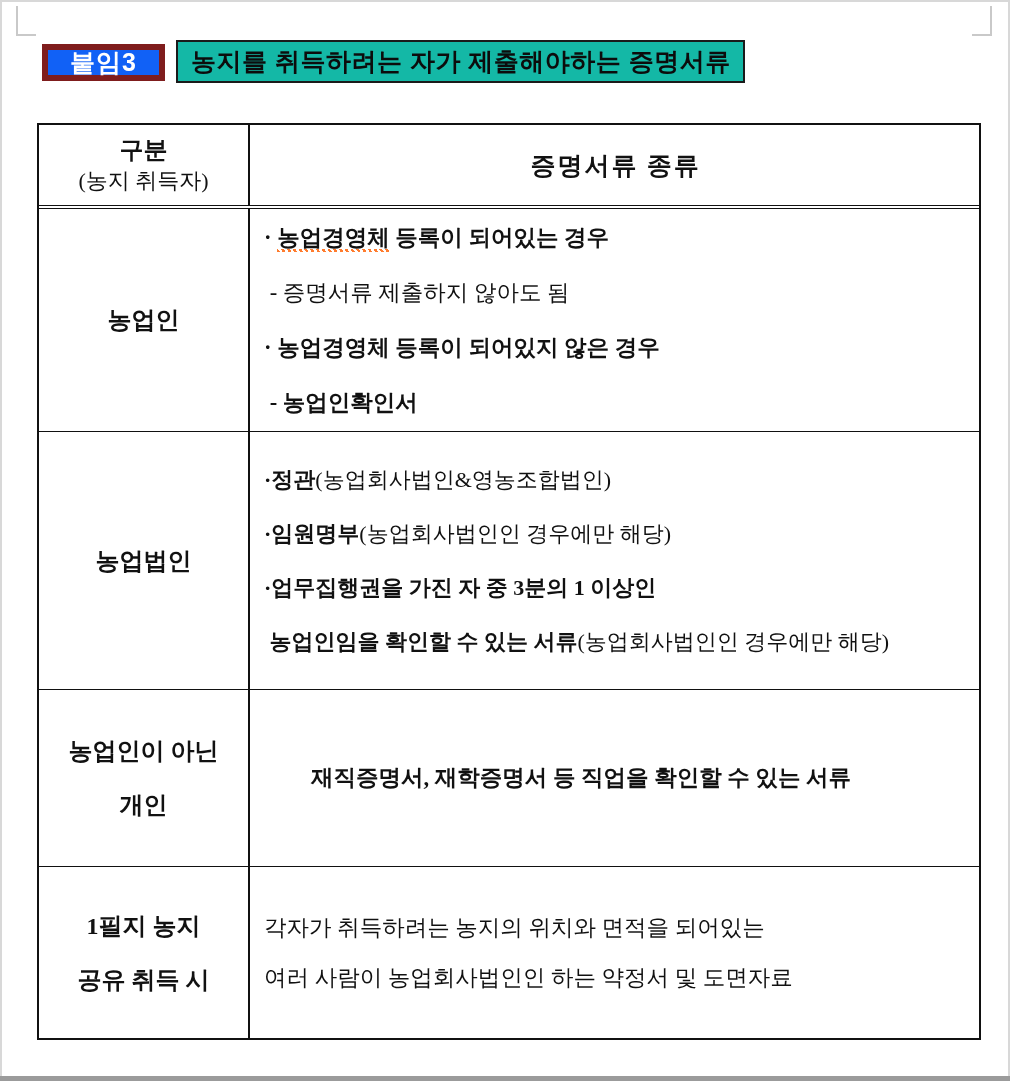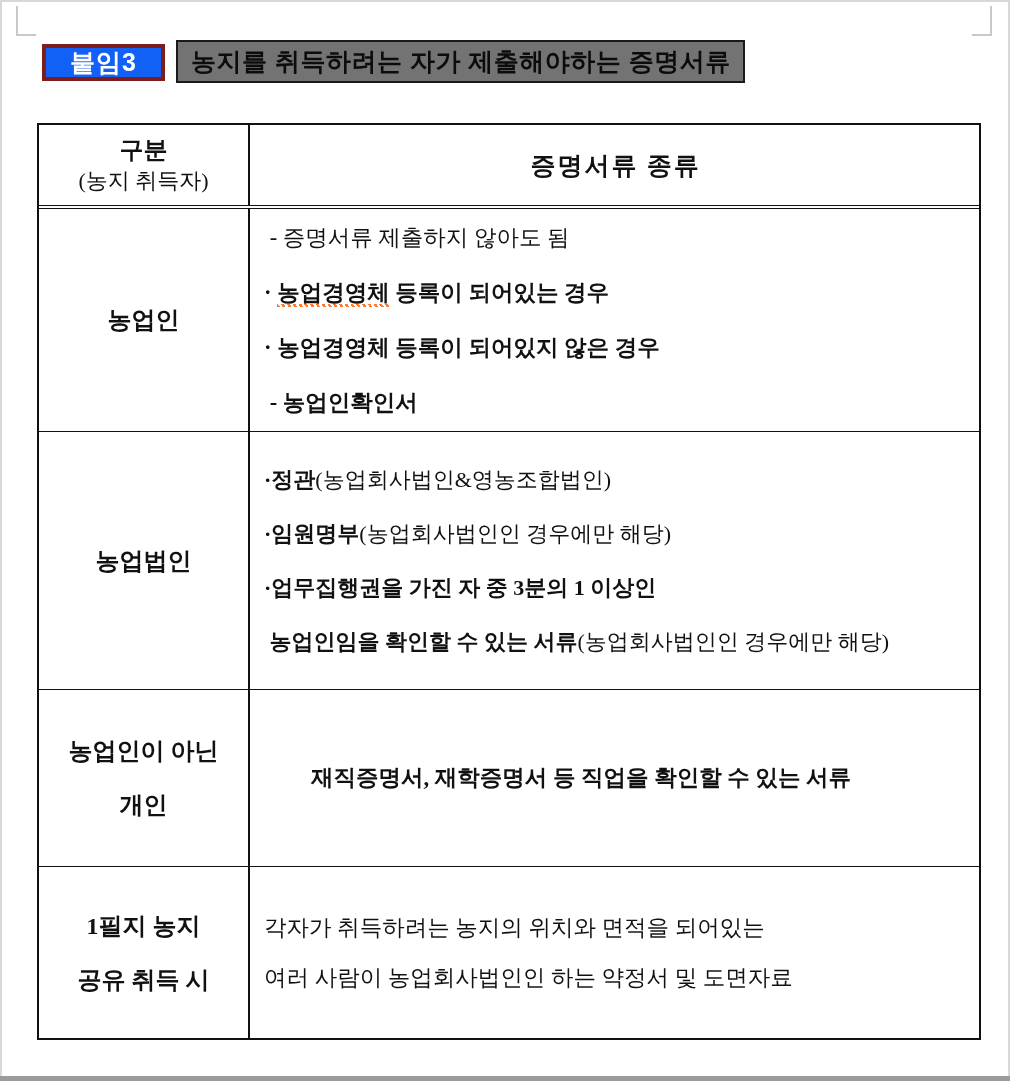--- a/index.html
+++ b/index.html
@@ -19,28 +19,28 @@
   .edge.right{right:0;top:0;width:2px;height:1081px;}
   .edge.bottom{left:0;bottom:0;width:1010px;height:5px;background:#9b9b9b;}
   
   .corner{position:absolute;width:20px;height:30px;}
   .corner.tl{left:16px;top:6px;border-left:2px solid #c9c9c9;border-bottom:2px solid #c9c9c9;}
   .corner.tr{right:18px;top:6px;border-right:2px solid #c9c9c9;border-bottom:2px solid #c9c9c9;}
 
   
   .badge{
     position:absolute;left:42px;top:44px;width:123px;height:37px;
-    background:var(--badge-blue);border:4px solid #7f1d1d;
+    background:var(--badge-blue);border:6px solid #7f1d1d;
     color:#fff;font-family:"Liberation Sans","DejaVu Sans",sans-serif;
     font-weight:700;font-size:25px;display:flex;align-items:center;justify-content:center;
     letter-spacing:1px;
   }
   .title-box{
     position:absolute;left:176px;top:40px;width:569px;height:43px;
-    border:2.5px solid #1a1a1a;background:#737373;
+    border:2.5px solid #1a1a1a;background:#14b8a6;
     display:flex;align-items:center;padding-left:13px;
     font-family:"Liberation Sans","DejaVu Sans",sans-serif;
     font-weight:700;font-size:25px;color:#0c0c0c;letter-spacing:0.5px;
     white-space:pre;
   }
 
   
   .tbl{
     position:absolute;left:37px;top:123px;width:944px;
     border:2.5px solid #111;background:#fff;
@@ -101,22 +101,22 @@
       <div class="c2">
         <div class="hdr-col2">증명서류 종류</div>
       </div>
     </div>
 
     <div class="trow r0">
       <div class="c1">
         <div class="cat">농업인</div>
       </div>
       <div class="c2">
+        <div class="line"><span class="seg-b">· </span><span class="spell">농업경영체</span><span class="seg-b"> 등록이 되어있는 경우</span></div>
         <div class="line"><span class="seg-r"> - 증명서류 제출하지 않아도 됨</span></div>
-        <div class="line"><span class="seg-b">· </span><span class="spell">농업경영체</span><span class="seg-b"> 등록이 되어있는 경우</span></div>
         <div class="line"><span class="seg-b">· 농업경영체 등록이 되어있지 않은 경우</span></div>
         <div class="line"><span class="seg-b"> - 농업인확인서</span></div>
       </div>
     </div>
 
     <div class="trow r1">
       <div class="c1">
         <div class="cat">농업법인</div>
       </div>
       <div class="c2">

